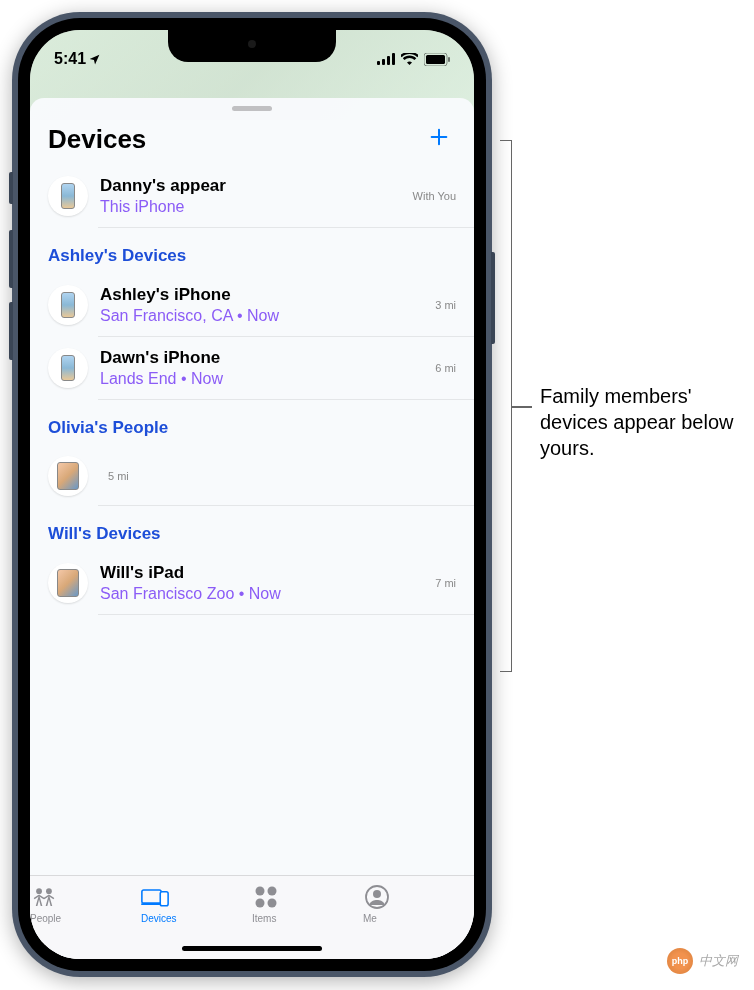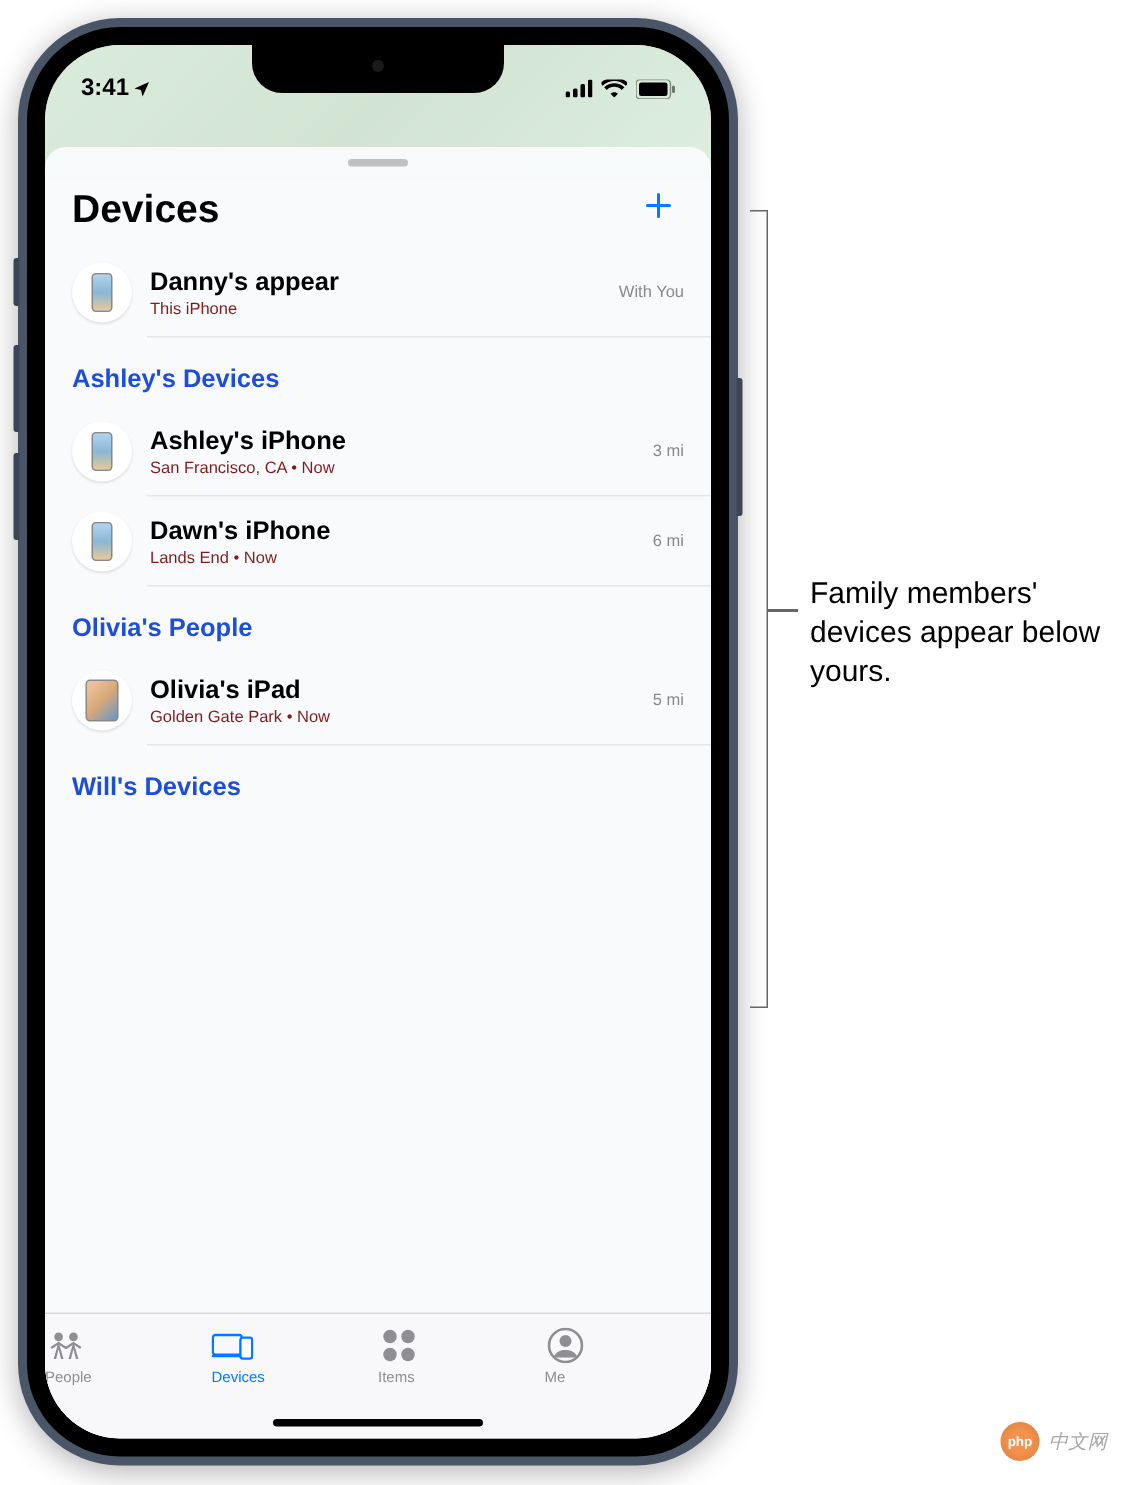--- a/index.html
+++ b/index.html
@@ -201,22 +201,22 @@
       flex: 1;
       min-width: 0;
     }
     .device-name {
       font-size: 17px;
       font-weight: 600;
       color: #000;
       line-height: 1.3;
     }
     .device-sub {
-      font-size: 11px;
-      color: #7f1d1d;
+      font-size: 16px;
+      color: #8b5cf6;
       line-height: 1.3;
     }
     .device-dist {
       font-size: 11px;
       color: #888;
       margin-left: 8px;
       flex-shrink: 0;
     }
     .section-header {
       font-size: 17px;
@@ -342,21 +342,21 @@
   <div class="side-button-right"></div>
 
   <div class="phone-inner">
     <div class="screen">
       <div class="notch">
         <div class="notch-dot"></div>
       </div>
 
       <div class="status-bar">
         <div class="status-left">
-          <span>3:41</span>
+          <span>5:41</span>
           <svg width="13" height="13" viewBox="0 0 24 24">
               <path fill="#000" d="M3 11l18-8-8 18-2-8-8-2z"></path>
             </svg>
         </div>
         <div class="status-right">
           <svg width="18" height="12" viewBox="0 0 18 12">
             <rect x="0" y="8" width="3" height="4" rx="1" fill="#000"></rect>
             <rect x="5" y="6" width="3" height="6" rx="1" fill="#000"></rect>
             <rect x="10" y="3" width="3" height="9" rx="1" fill="#000"></rect>
             <rect x="15" y="0" width="3" height="12" rx="1" fill="#000"></rect>
@@ -418,27 +418,33 @@
                   <div class="device-name">Dawn's iPhone</div>
                   <div class="device-sub">Lands End • Now</div>
                 </div>
                 <div class="device-dist">6 mi</div>
               </div>
               <div class="section-header">Olivia's People</div>
               <div class="device-row">
                 <div class="device-icon">
                   <div class="icon-ipad"></div>
                 </div>
-                <div class="device-info">
-                  <div class="device-name">Olivia's iPad</div>
-                  <div class="device-sub">Golden Gate Park • Now</div>
-                </div>
                 <div class="device-dist">5 mi</div>
               </div>
               <div class="section-header">Will's Devices</div>
+              <div class="device-row">
+                <div class="device-icon">
+                  <div class="icon-ipad"></div>
+                </div>
+                <div class="device-info">
+                  <div class="device-name">Will's iPad</div>
+                  <div class="device-sub">San Francisco Zoo • Now</div>
+                </div>
+                <div class="device-dist">7 mi</div>
+              </div>
             </div>
 
         </div>
 
         <div class="tab-bar">
           <div class="tab-item">
             <div class="tab-icon">
               <svg width="30" height="24" viewBox="0 0 34 24">
                 <circle cx="11" cy="5" r="3.5" fill="currentColor"></circle>
                 <circle cx="23" cy="5" r="3.5" fill="currentColor"></circle>

